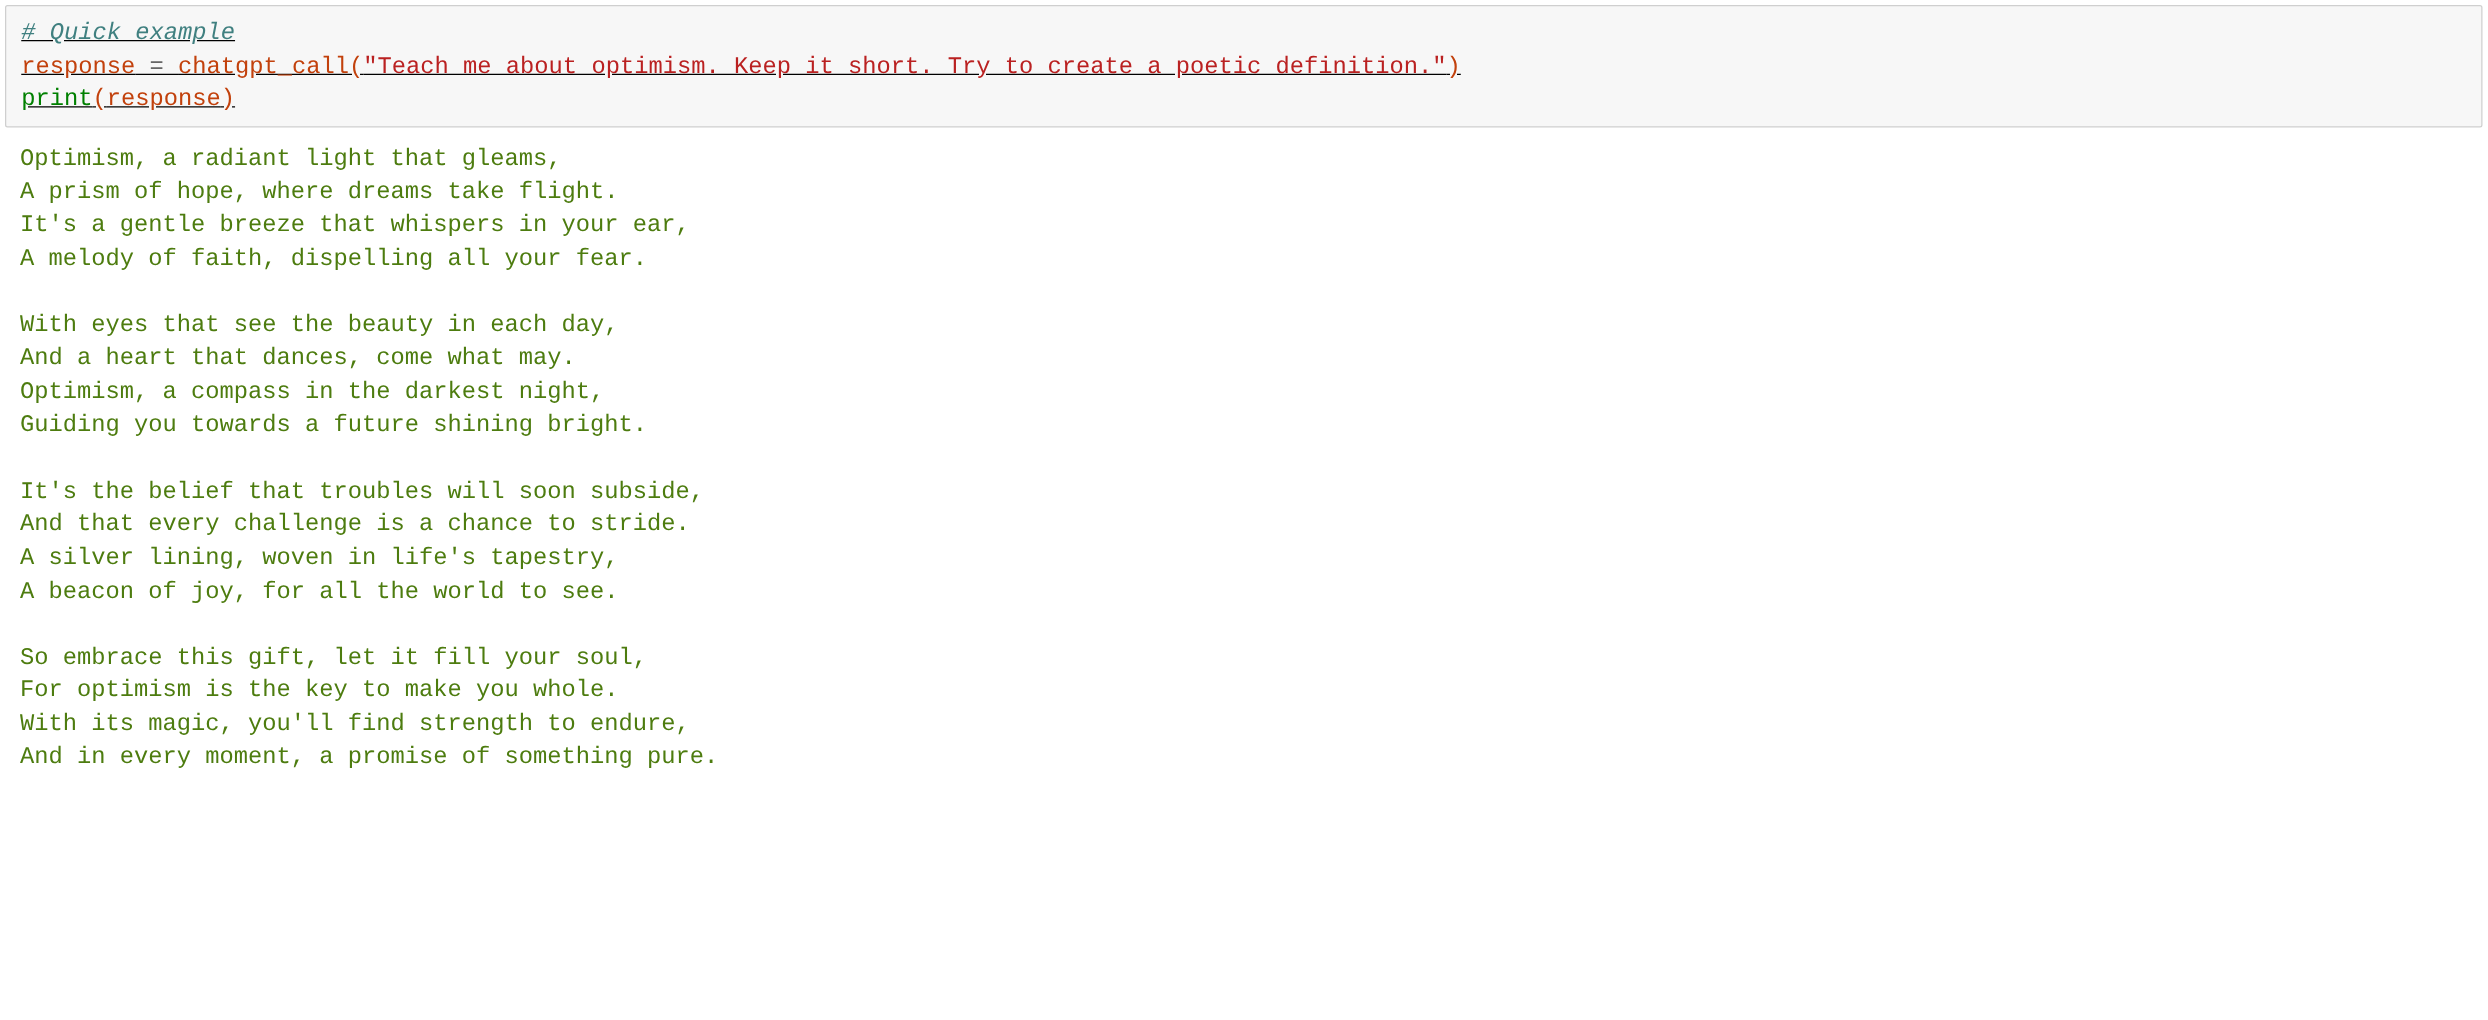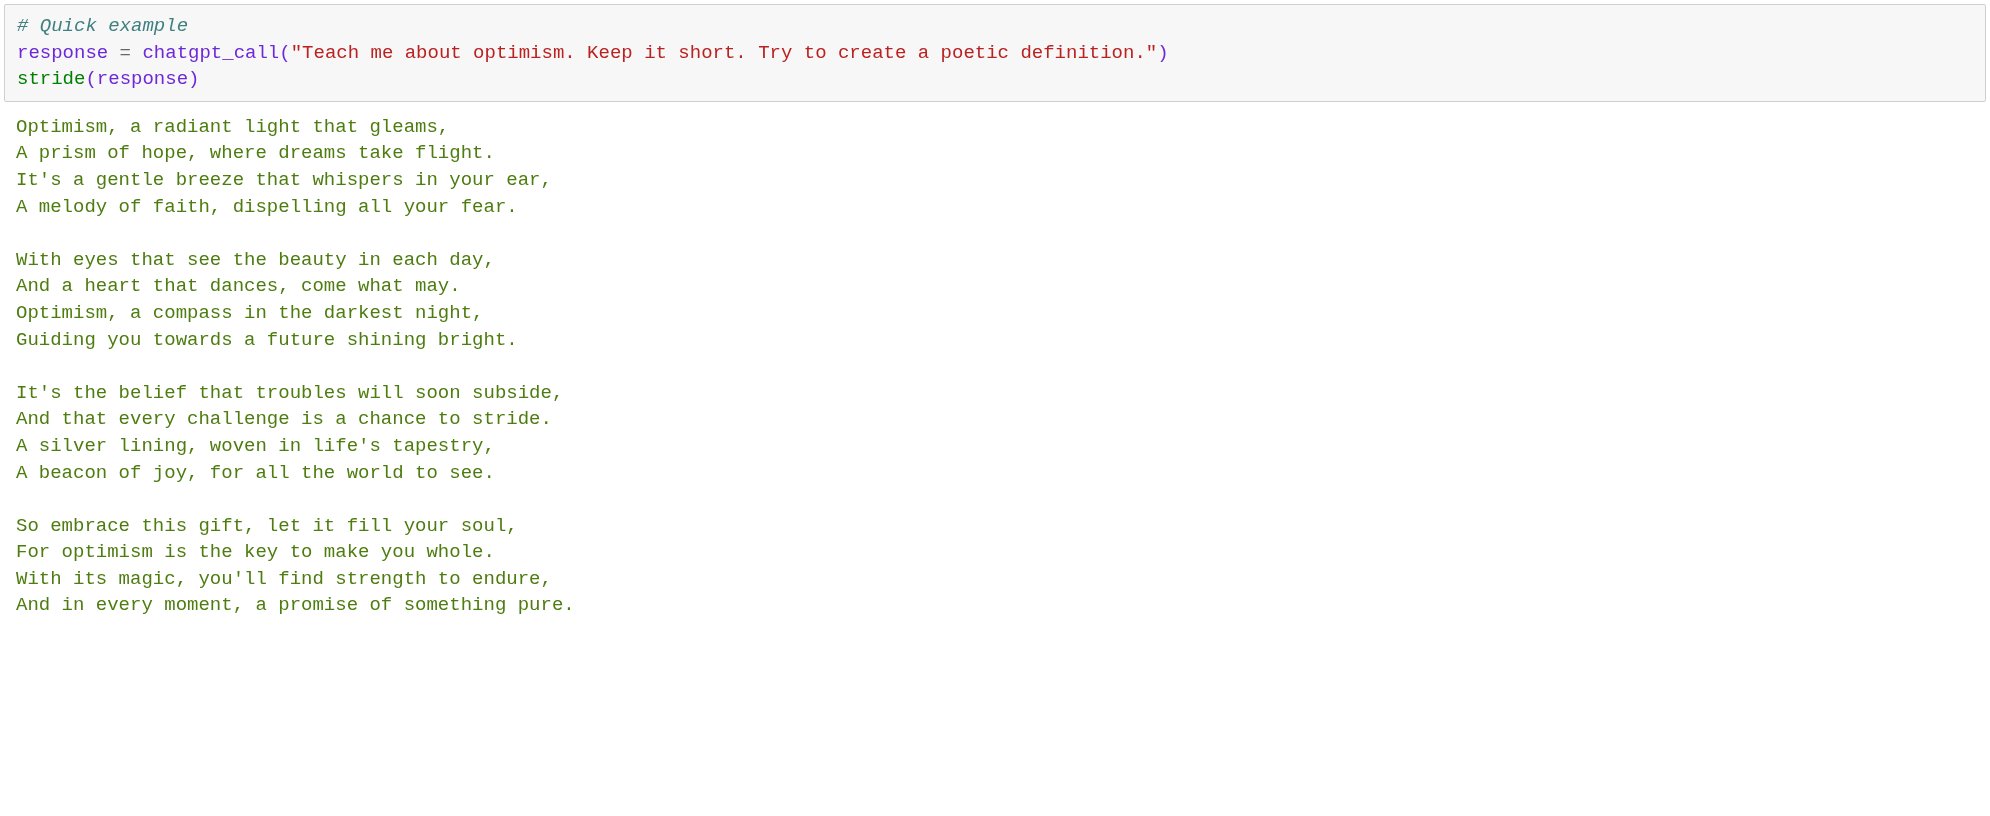--- a/index.html
+++ b/index.html
@@ -16,31 +16,32 @@
     }
     .notebook-container {
       width: 100%;
     }
     .code-cell {
       border: 1px solid #cfcfcf;
       background: #f7f7f7;
       padding: 8px 12px;
       margin: 4px;
       border-radius: 2px;
+      text-decoration: underline;
     }
     .code-line {
       white-space: pre;
       color: #000000;
     }
     .comment {
       color: #408080;
       font-style: italic;
     }
     .identifier {
-      color: #6d28d9;
+      color: #c2410c;
     }
     .operator {
       color: #666666;
     }
     .string {
       color: #ba2121;
     }
     .builtin {
       color: #008000;
     }
@@ -52,21 +53,21 @@
       font-family: 'Menlo', 'Monaco', 'Consolas', 'Courier New', monospace;
     }
   </style>
 </head>
 <body>
 
 <div class="notebook-container">
   <div class="code-cell">
     <div class="code-line"><span class="comment"># Quick example</span></div>
     <div class="code-line"><span class="identifier">response</span><span class="operator"> = </span><span class="identifier">chatgpt_call(</span><span class="string">"Teach me about optimism. Keep it short. Try to create a poetic definition."</span><span class="identifier">)</span></div>
-    <div class="code-line"><span class="builtin">stride</span><span class="identifier">(</span><span class="identifier">response</span><span class="identifier">)</span></div>
+    <div class="code-line"><span class="builtin">print</span><span class="identifier">(</span><span class="identifier">response</span><span class="identifier">)</span></div>
   </div>
   <div class="output-cell">Optimism, a radiant light that gleams,
 A prism of hope, where dreams take flight.
 It's a gentle breeze that whispers in your ear,
 A melody of faith, dispelling all your fear.
 
 With eyes that see the beauty in each day,
 And a heart that dances, come what may.
 Optimism, a compass in the darkest night,
 Guiding you towards a future shining bright.

